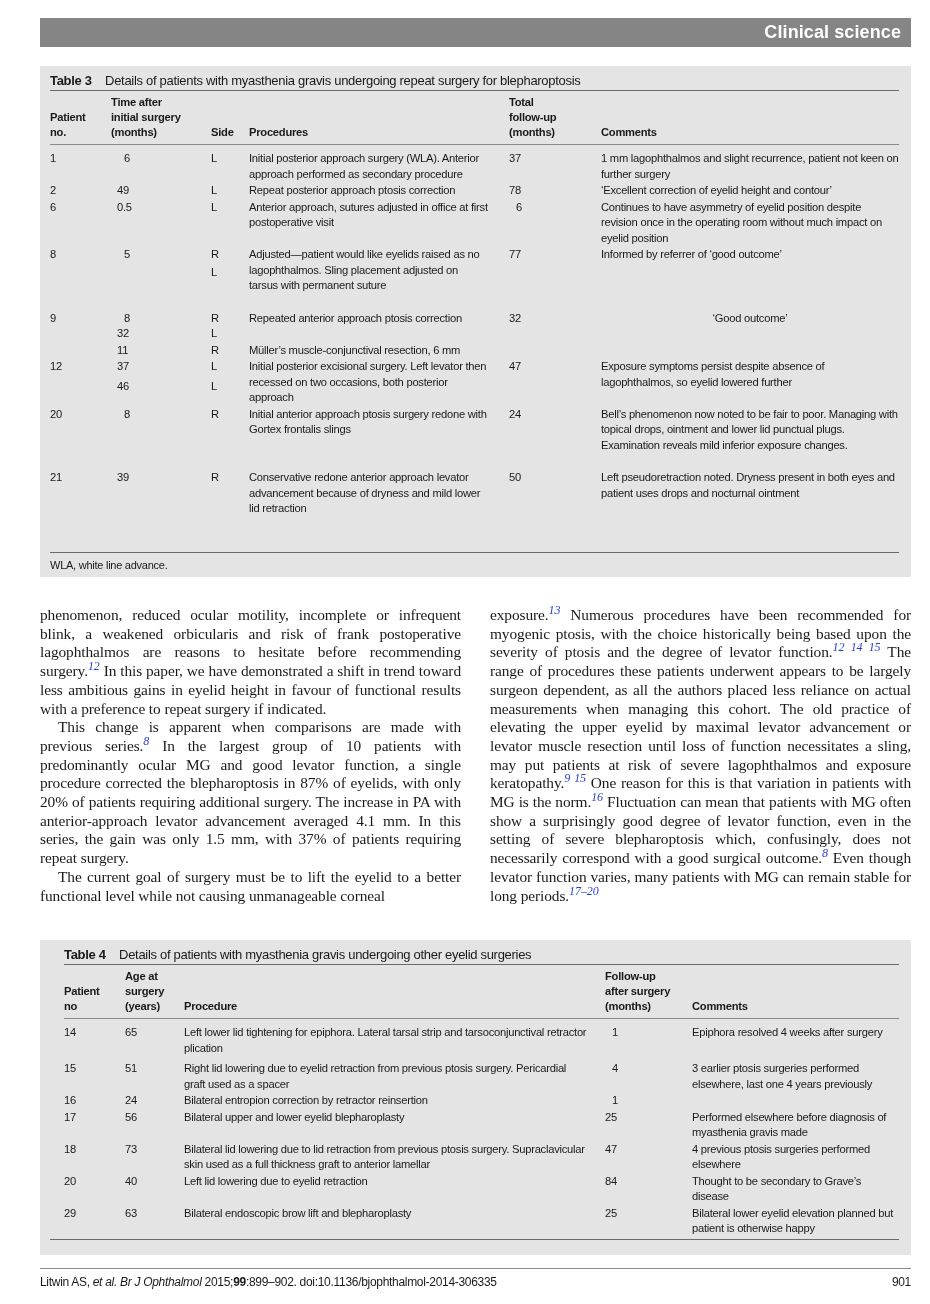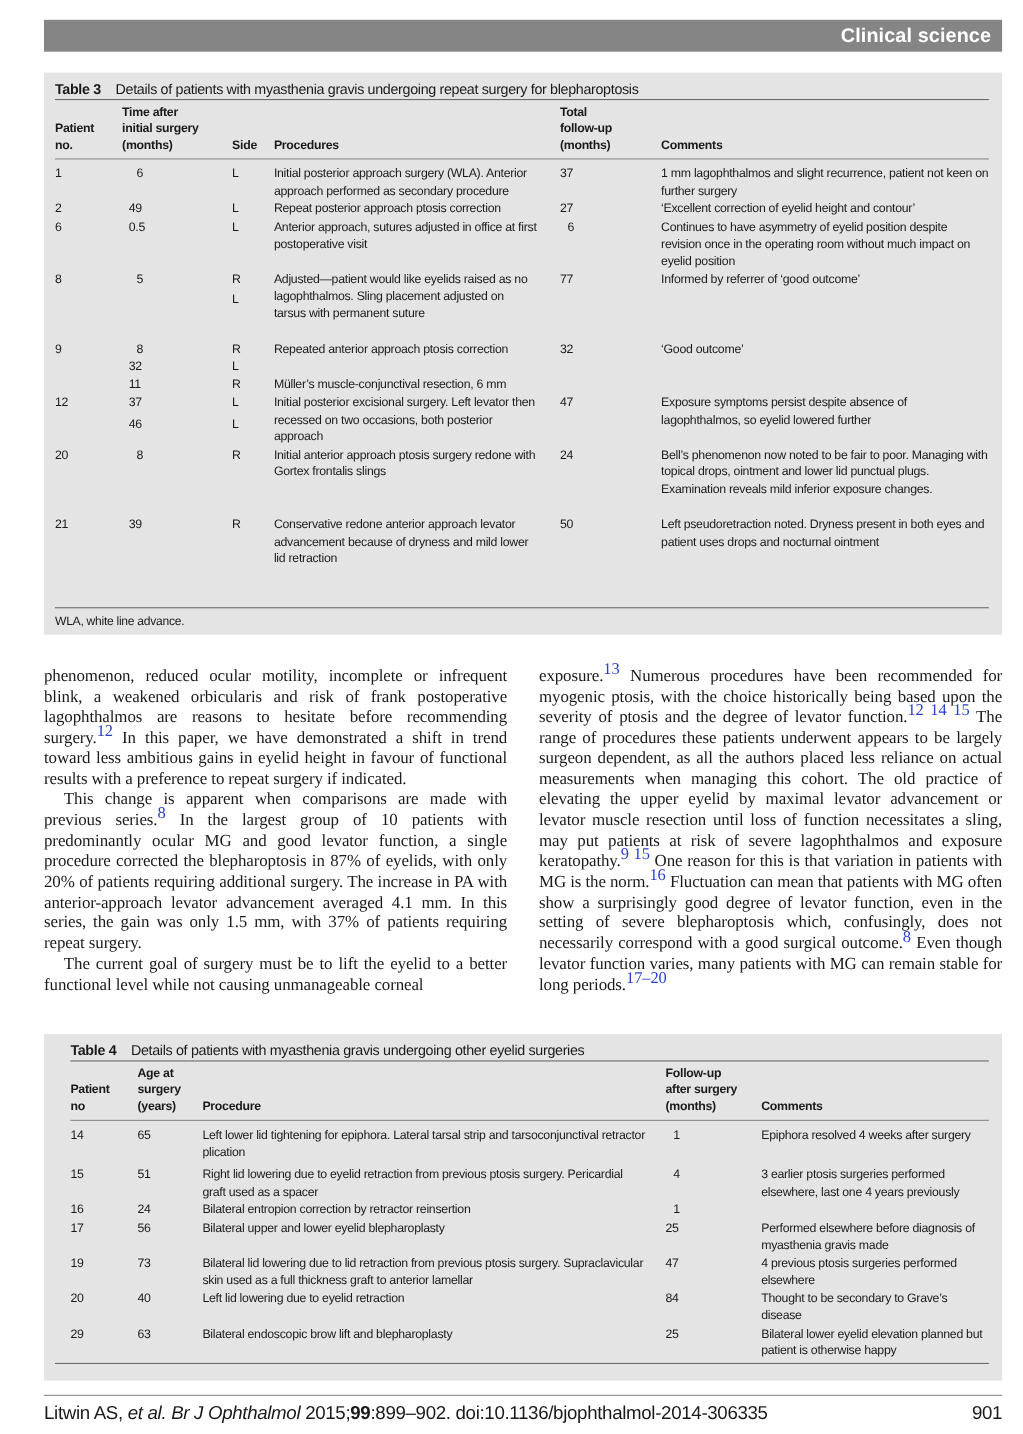--- a/index.html
+++ b/index.html
@@ -47,26 +47,26 @@
 
   .body-text {
     position: absolute; top: 606px; width: 421px;
     font-family: "Liberation Serif", serif; font-size: 15.4px; line-height: 18.7px;
     text-align: justify; color: #1a1a1a; letter-spacing: -0.1px;
   }
   .body-text p { margin: 0; }
   .body-text p.indent { text-indent: 18px; }
   #col-left { left: 40px; }
   #col-right { left: 490px; }
-  sup.ref { color: #2a3fd0; font-size: 15px; line-height: 0; vertical-align: 6px; }
+  sup.ref { color: #2a3fd0; font-size: 12px; line-height: 0; vertical-align: 6px; font-style: italic; }
 
   .footer-rule { position: absolute; left: 40px; top: 1268px; width: 871px; border-top: 1.5px solid #8a8a8a; }
   .footer {
     position: absolute; left: 40px; top: 1275px; width: 871px;
-    font-family: "Liberation Sans", sans-serif; font-size: 17px; color: #1a1a1a; letter-spacing: -0.3px;
+    font-family: "Liberation Sans", sans-serif; font-size: 12px; color: #1a1a1a; letter-spacing: -0.3px;
   }
   .footer .right { position: absolute; right: 0; top: 0; }
 </style>
 </head>
 <body>
 
 <div class="section-bar">
   <span>Clinical science</span>
 </div>
 
@@ -132,21 +132,21 @@
         </tr>
         <tr>
           <td style="padding-bottom: 1px;"><span>2</span></td>
           <td class="num-center" style="padding-bottom: 1px;">
             <div style="padding-left: 0px;">49</div>
           </td>
           <td style="padding-bottom: 1px;">
             <div>L</div>
           </td>
           <td style="padding-right: 20px; padding-bottom: 1px;"><span>Repeat posterior approach ptosis correction</span></td>
-          <td style="padding-bottom: 1px;"><span>27</span></td>
+          <td style="padding-bottom: 1px;"><span>78</span></td>
           <td style="padding-bottom: 1px;"><span>‘Excellent correction of eyelid height and contour’</span></td>
         </tr>
         <tr>
           <td style="padding-bottom: 1px;"><span>6</span></td>
           <td class="num-center" style="padding-bottom: 1px;">
             <div style="padding-left: 0px;">0.5</div>
           </td>
           <td style="padding-bottom: 1px;">
             <div>L</div>
           </td>
@@ -172,21 +172,21 @@
           <td class="num-center" style="padding-bottom: 1px;">
             <div style="padding-left: 7px;">8</div>
             <div style="padding-left: 0px;">32</div>
           </td>
           <td style="padding-bottom: 1px;">
             <div>R</div>
             <div>L</div>
           </td>
           <td style="padding-right: 20px; padding-bottom: 1px;"><span>Repeated anterior approach ptosis correction</span></td>
           <td style="padding-bottom: 1px;"><span>32</span></td>
-          <td style="padding-bottom: 1px;"><span>‘Good outcome’</span></td>
+          <td style="padding-bottom: 1px; text-align: center;"><span>‘Good outcome’</span></td>
         </tr>
         <tr>
           <td style="padding-bottom: 1px;"><span></span></td>
           <td class="num-center" style="padding-bottom: 1px;">
             <div style="padding-left: 0px;">11</div>
           </td>
           <td style="padding-bottom: 1px;">
             <div>R</div>
           </td>
           <td style="padding-right: 20px; padding-bottom: 1px;"><span>Müller’s muscle-conjunctival resection, 6 mm</span></td>
@@ -315,21 +315,21 @@
           <td style="padding-bottom: 1px;"><span></span></td>
         </tr>
         <tr>
           <td style="padding-bottom: 1px;"><span>17</span></td>
           <td style="padding-bottom: 1px;"><span>56</span></td>
           <td style="padding-right: 18px; padding-bottom: 1px;"><span>Bilateral upper and lower eyelid blepharoplasty</span></td>
           <td style="padding-bottom: 1px;"><span>25</span></td>
           <td style="padding-bottom: 1px;"><span>Performed elsewhere before diagnosis of myasthenia gravis made</span></td>
         </tr>
         <tr>
-          <td style="padding-bottom: 1px;"><span>19</span></td>
+          <td style="padding-bottom: 1px;"><span>18</span></td>
           <td style="padding-bottom: 1px;"><span>73</span></td>
           <td style="padding-right: 18px; padding-bottom: 1px;"><span>Bilateral lid lowering due to lid retraction from previous ptosis surgery. Supraclavicular skin used as a full thickness graft to anterior lamellar</span></td>
           <td style="padding-bottom: 1px;"><span>47</span></td>
           <td style="padding-bottom: 1px;"><span>4 previous ptosis surgeries performed elsewhere</span></td>
         </tr>
         <tr>
           <td style="padding-bottom: 1px;"><span>20</span></td>
           <td style="padding-bottom: 1px;"><span>40</span></td>
           <td style="padding-right: 18px; padding-bottom: 1px;"><span>Left lid lowering due to eyelid retraction</span></td>
           <td style="padding-bottom: 1px;"><span>84</span></td>

